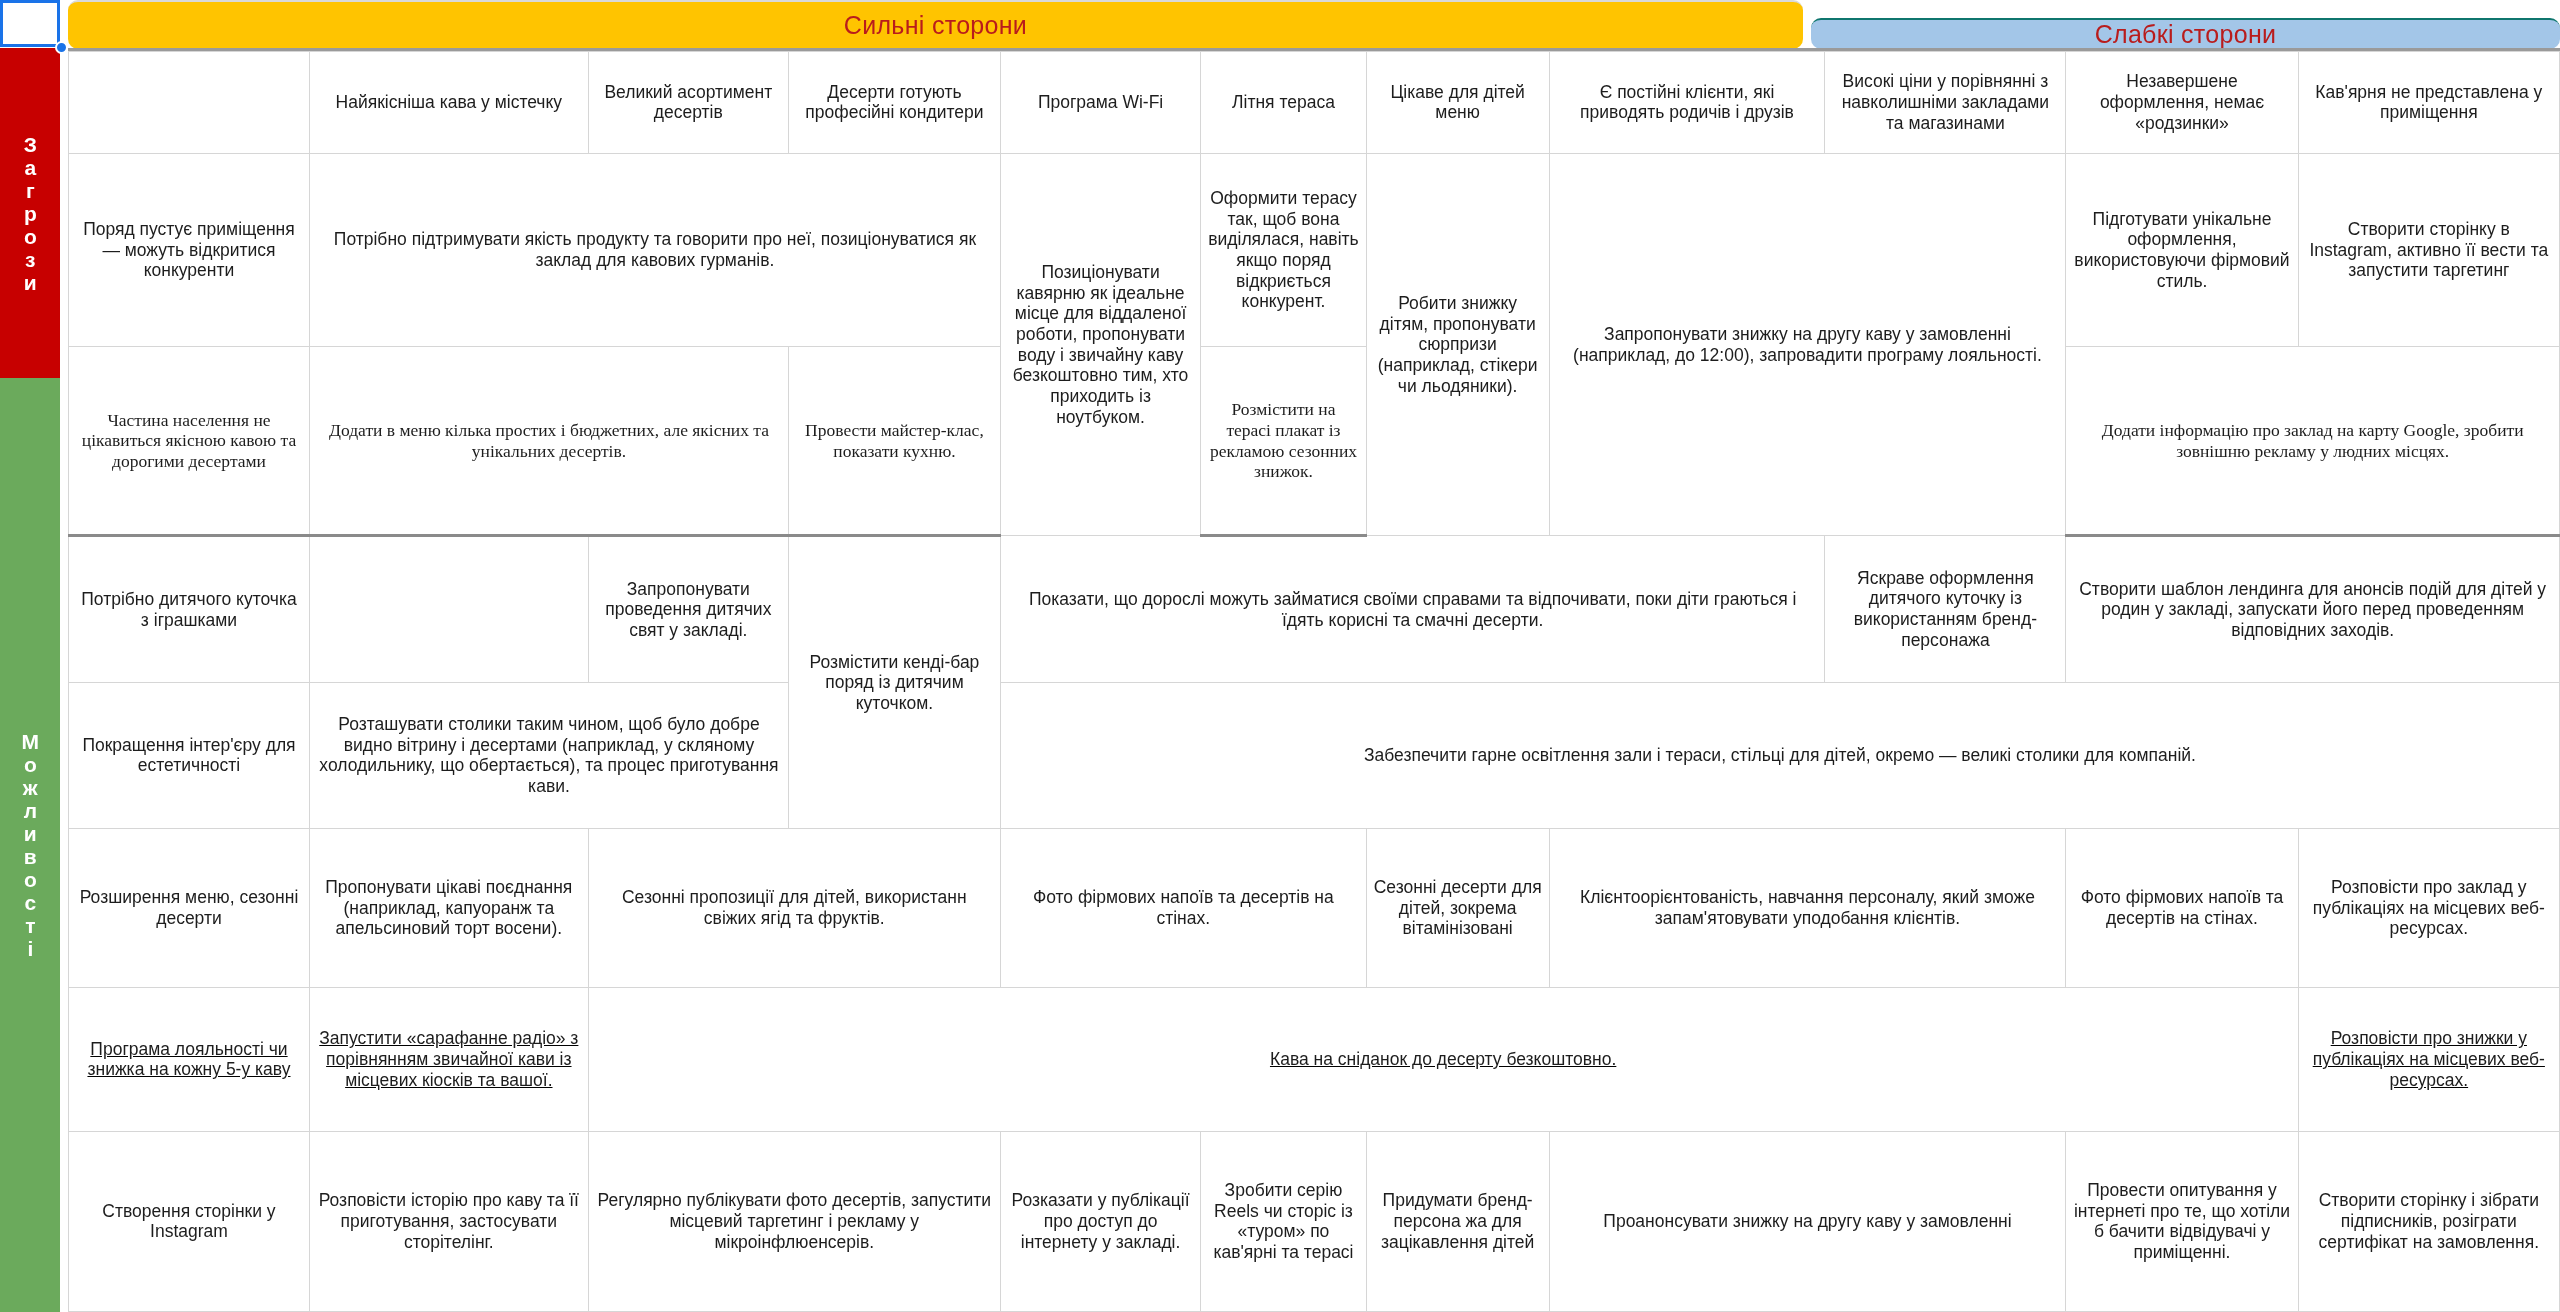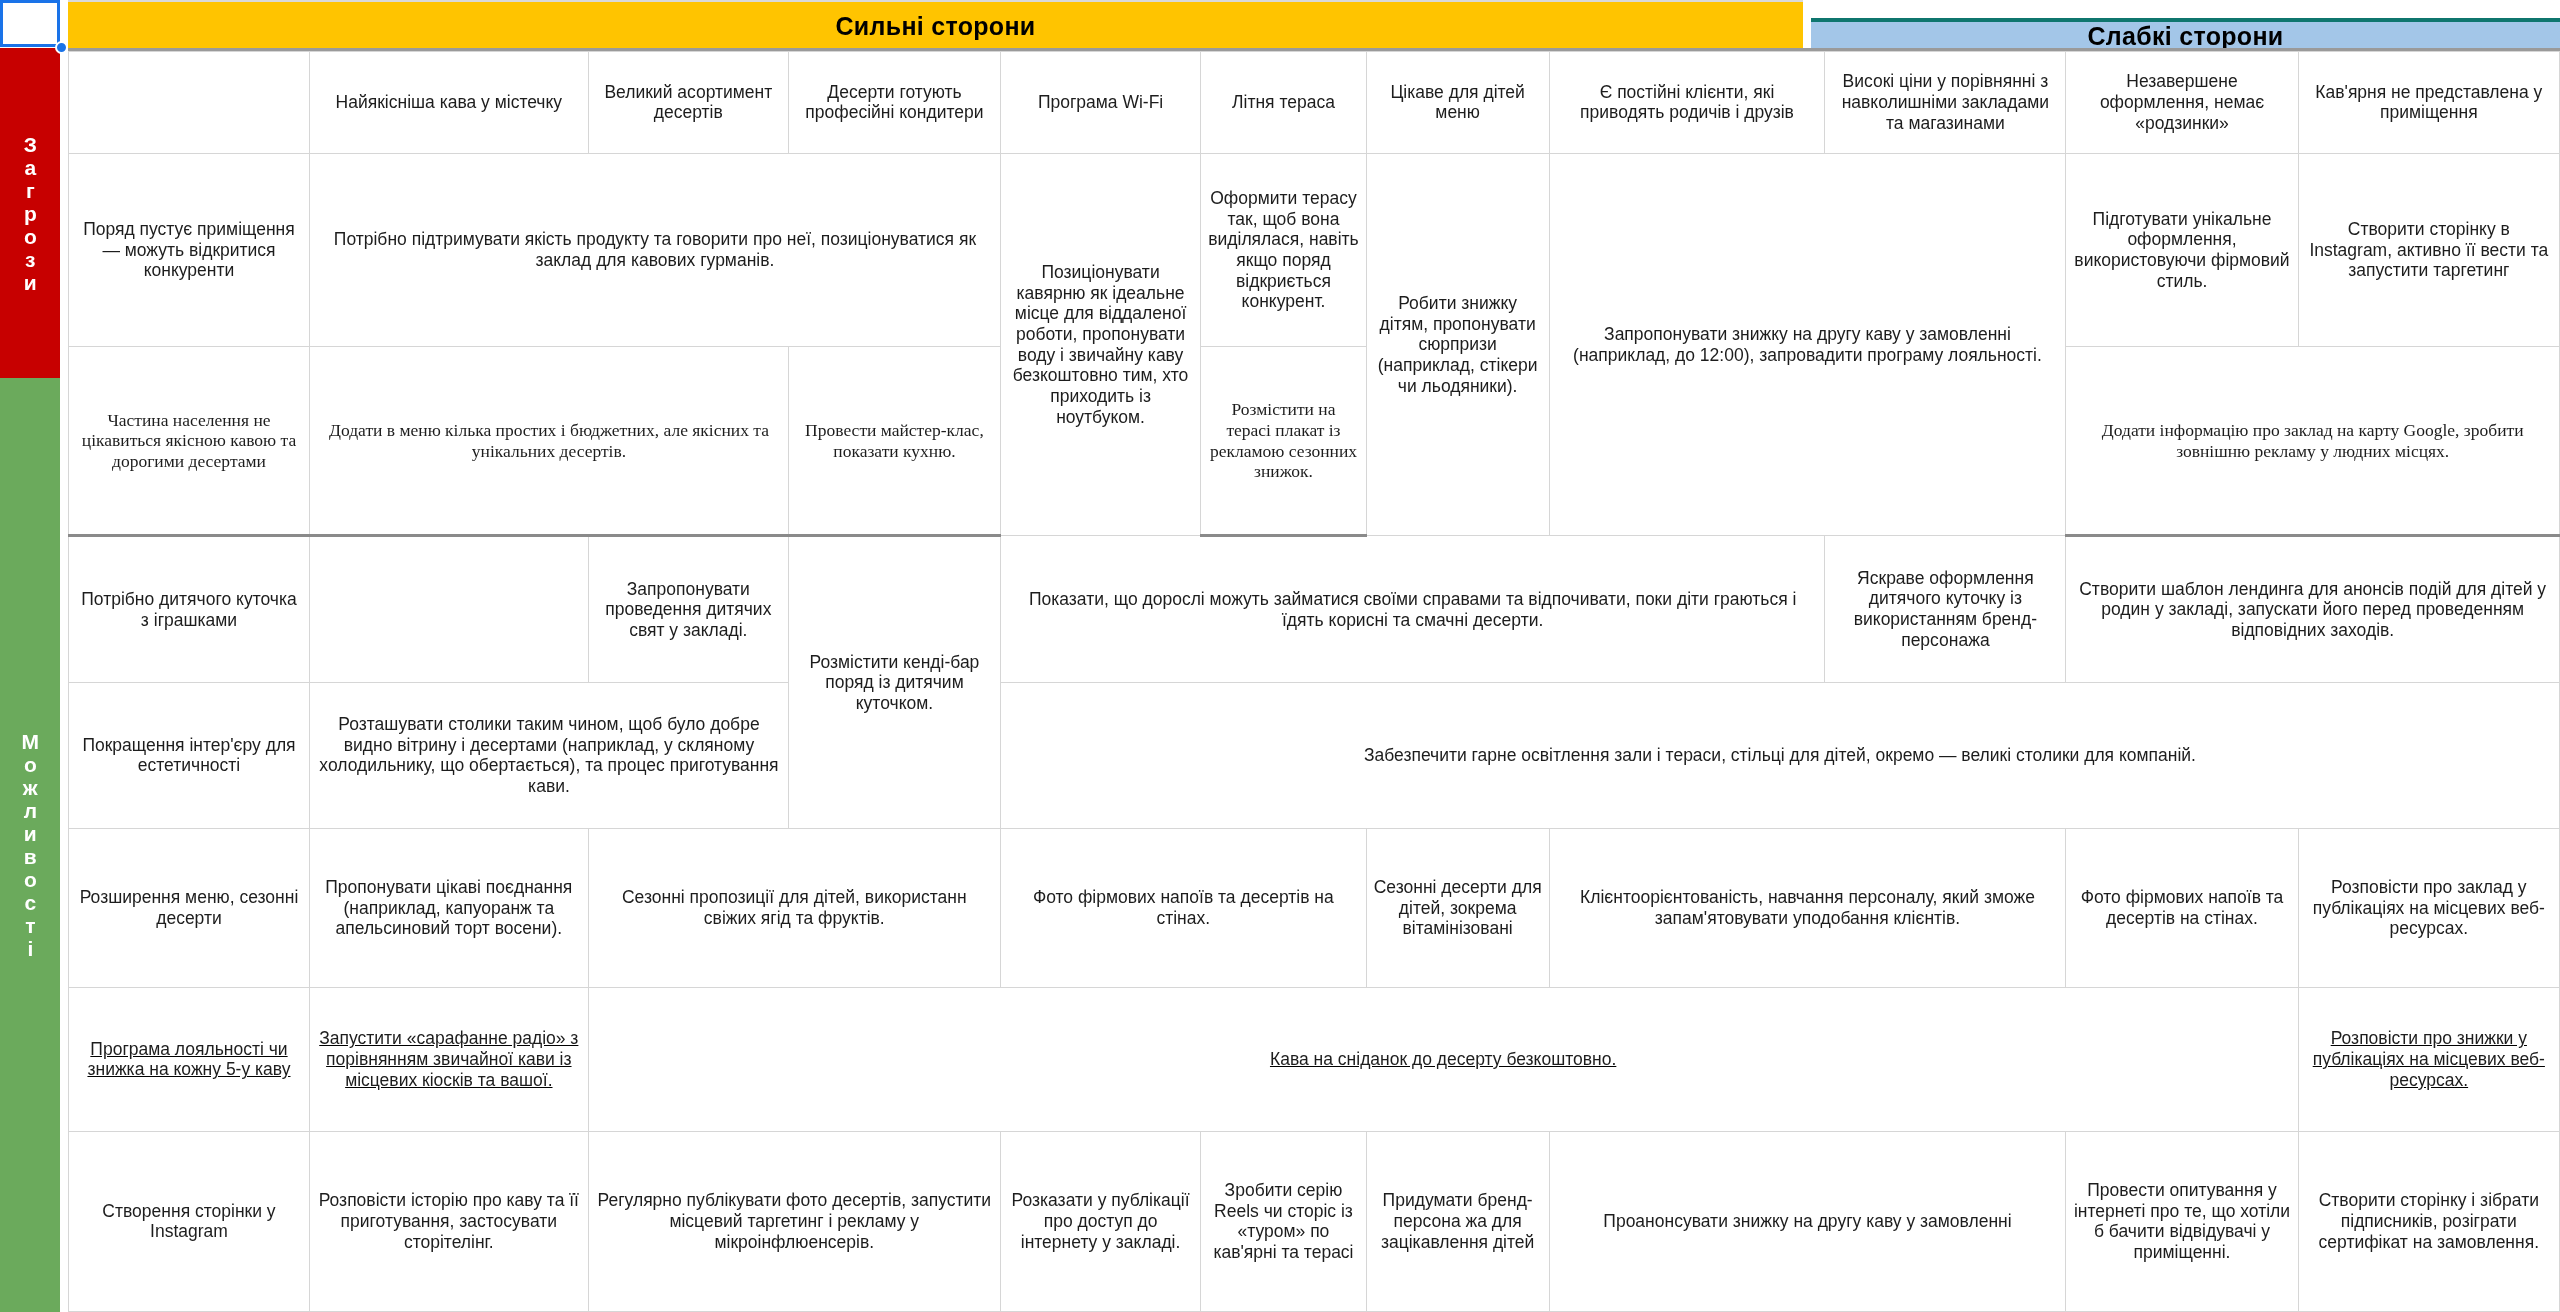--- a/index.html
+++ b/index.html
@@ -37,27 +37,28 @@
 
   
   .banner-row{
     grid-column:3 / 4; grid-row:1 / 2;
     display:grid;
     grid-template-columns:1735px 8px 1fr;
     height:48px;
   }
   .banner{
     display:flex;align-items:center;justify-content:center;
-    font-weight:bold;font-size:25px;color:#000000;
+    font-weight:normal;font-size:25px;color:#b91c1c;
     letter-spacing:.3px;
     box-sizing:border-box;
+    border-radius:10px;
   }
   .banner-strength{background:#FFC400;border-top:2px solid #d9d9d9;}
   .banner-gap{background:#ffffff;}
-  .banner-weak{background:#A3C6E8;border-top:4px solid #0f766e;margin-top:18px;}
+  .banner-weak{background:#A3C6E8;border-top:2px solid #0f766e;margin-top:18px;}
 
   
   .side-col{
     grid-column:1 / 2; grid-row:2 / 3;
     display:grid;
     grid-template-rows:330px 1fr;
   }
   .side{
     display:flex;align-items:center;justify-content:center;
     color:#ffffff;font-weight:bold;font-size:21px;

